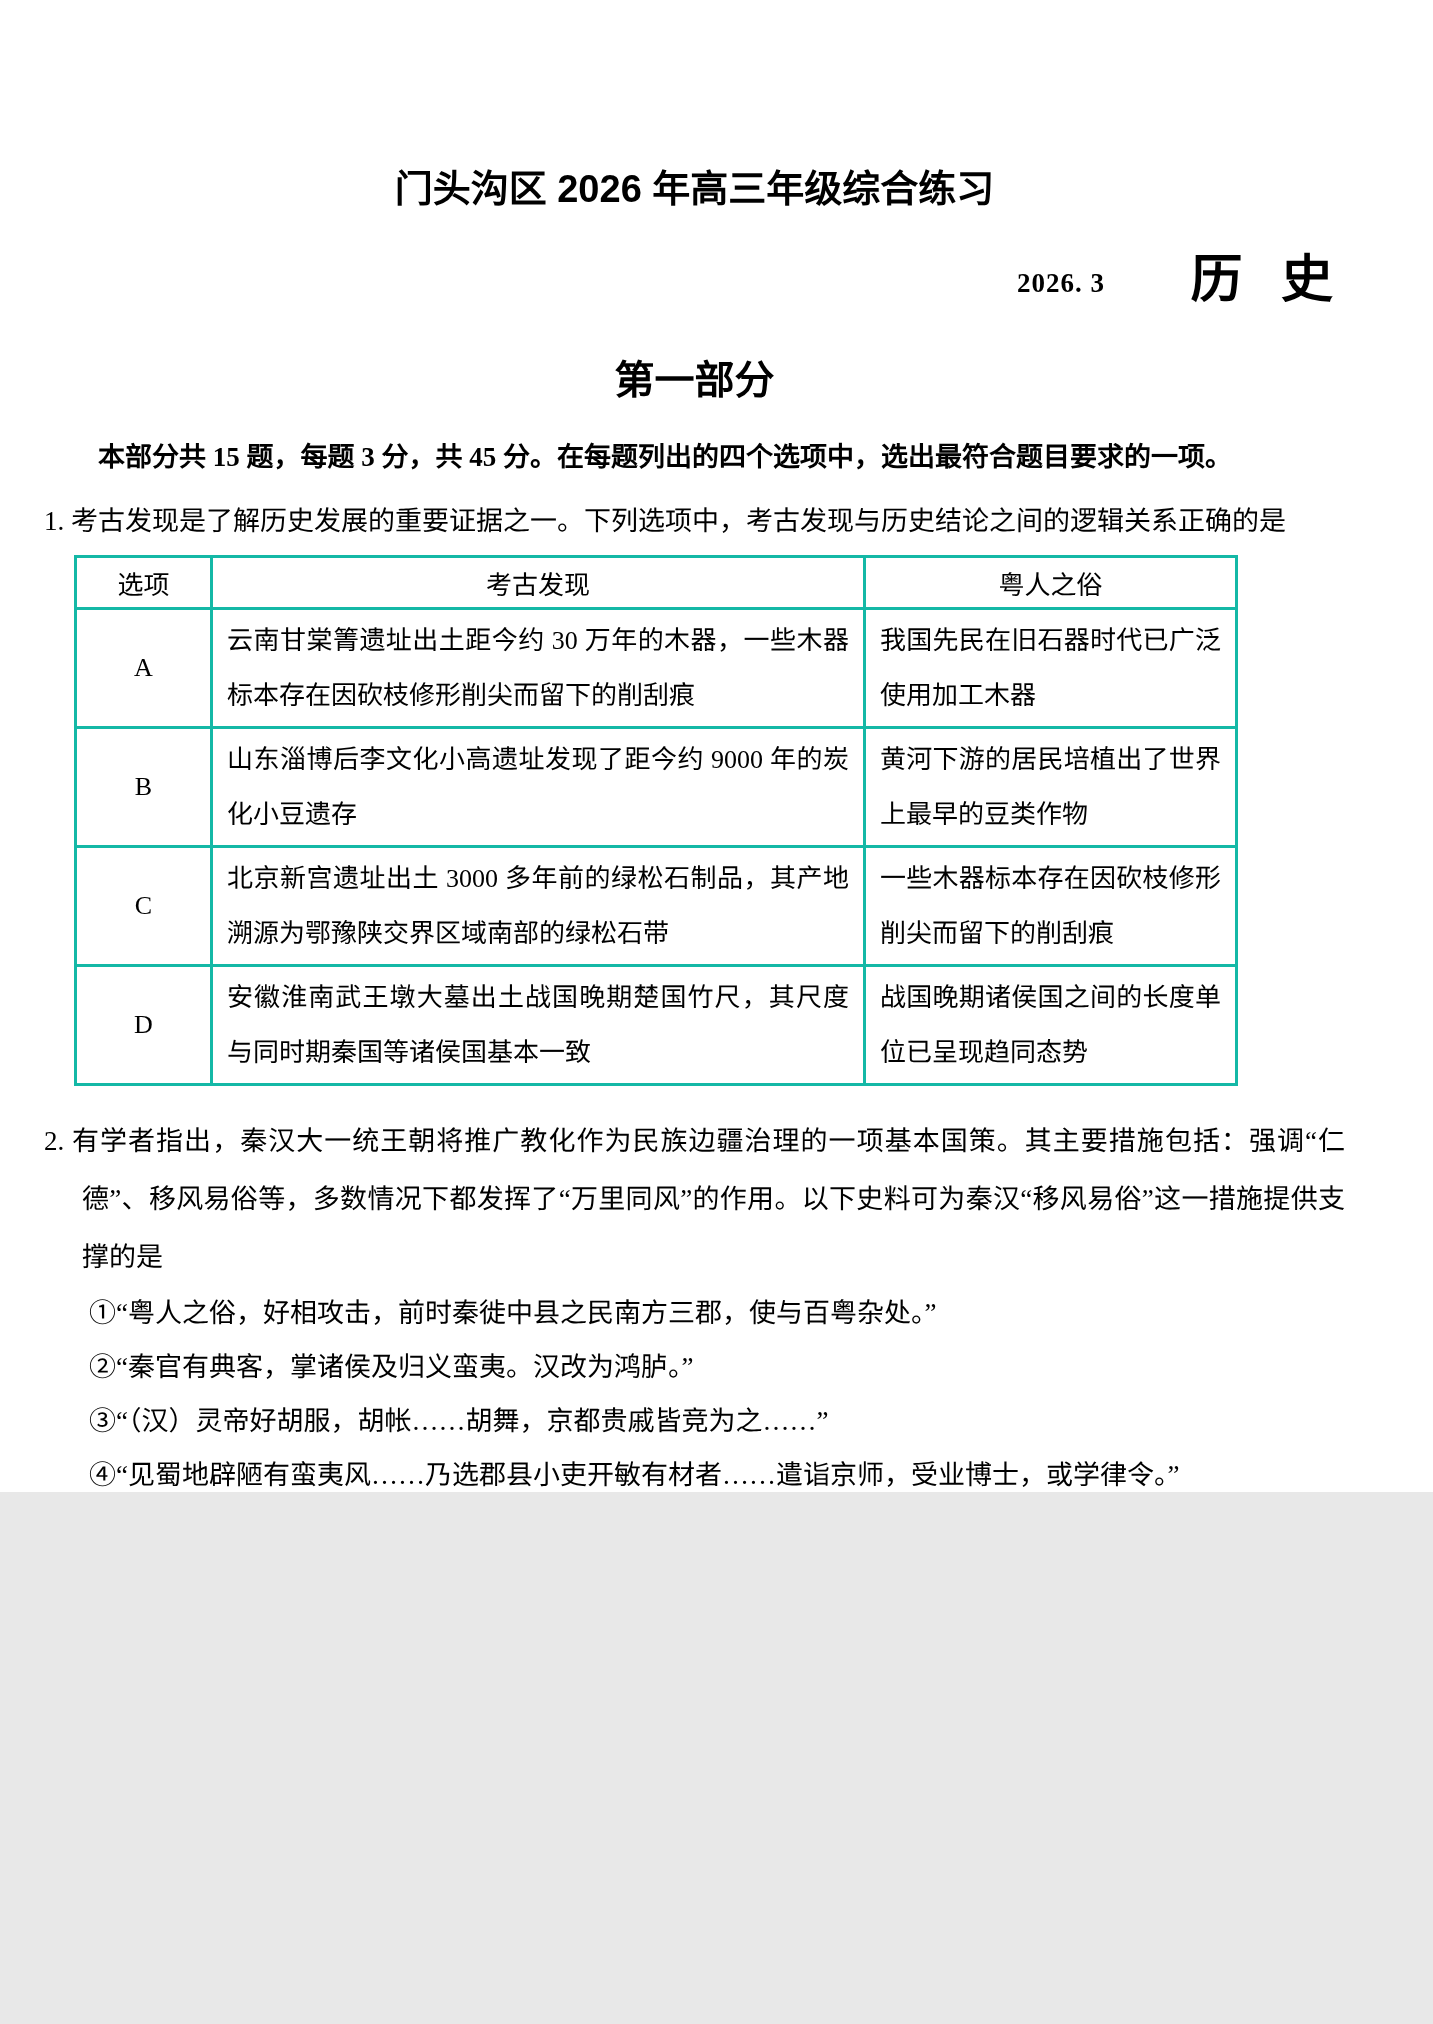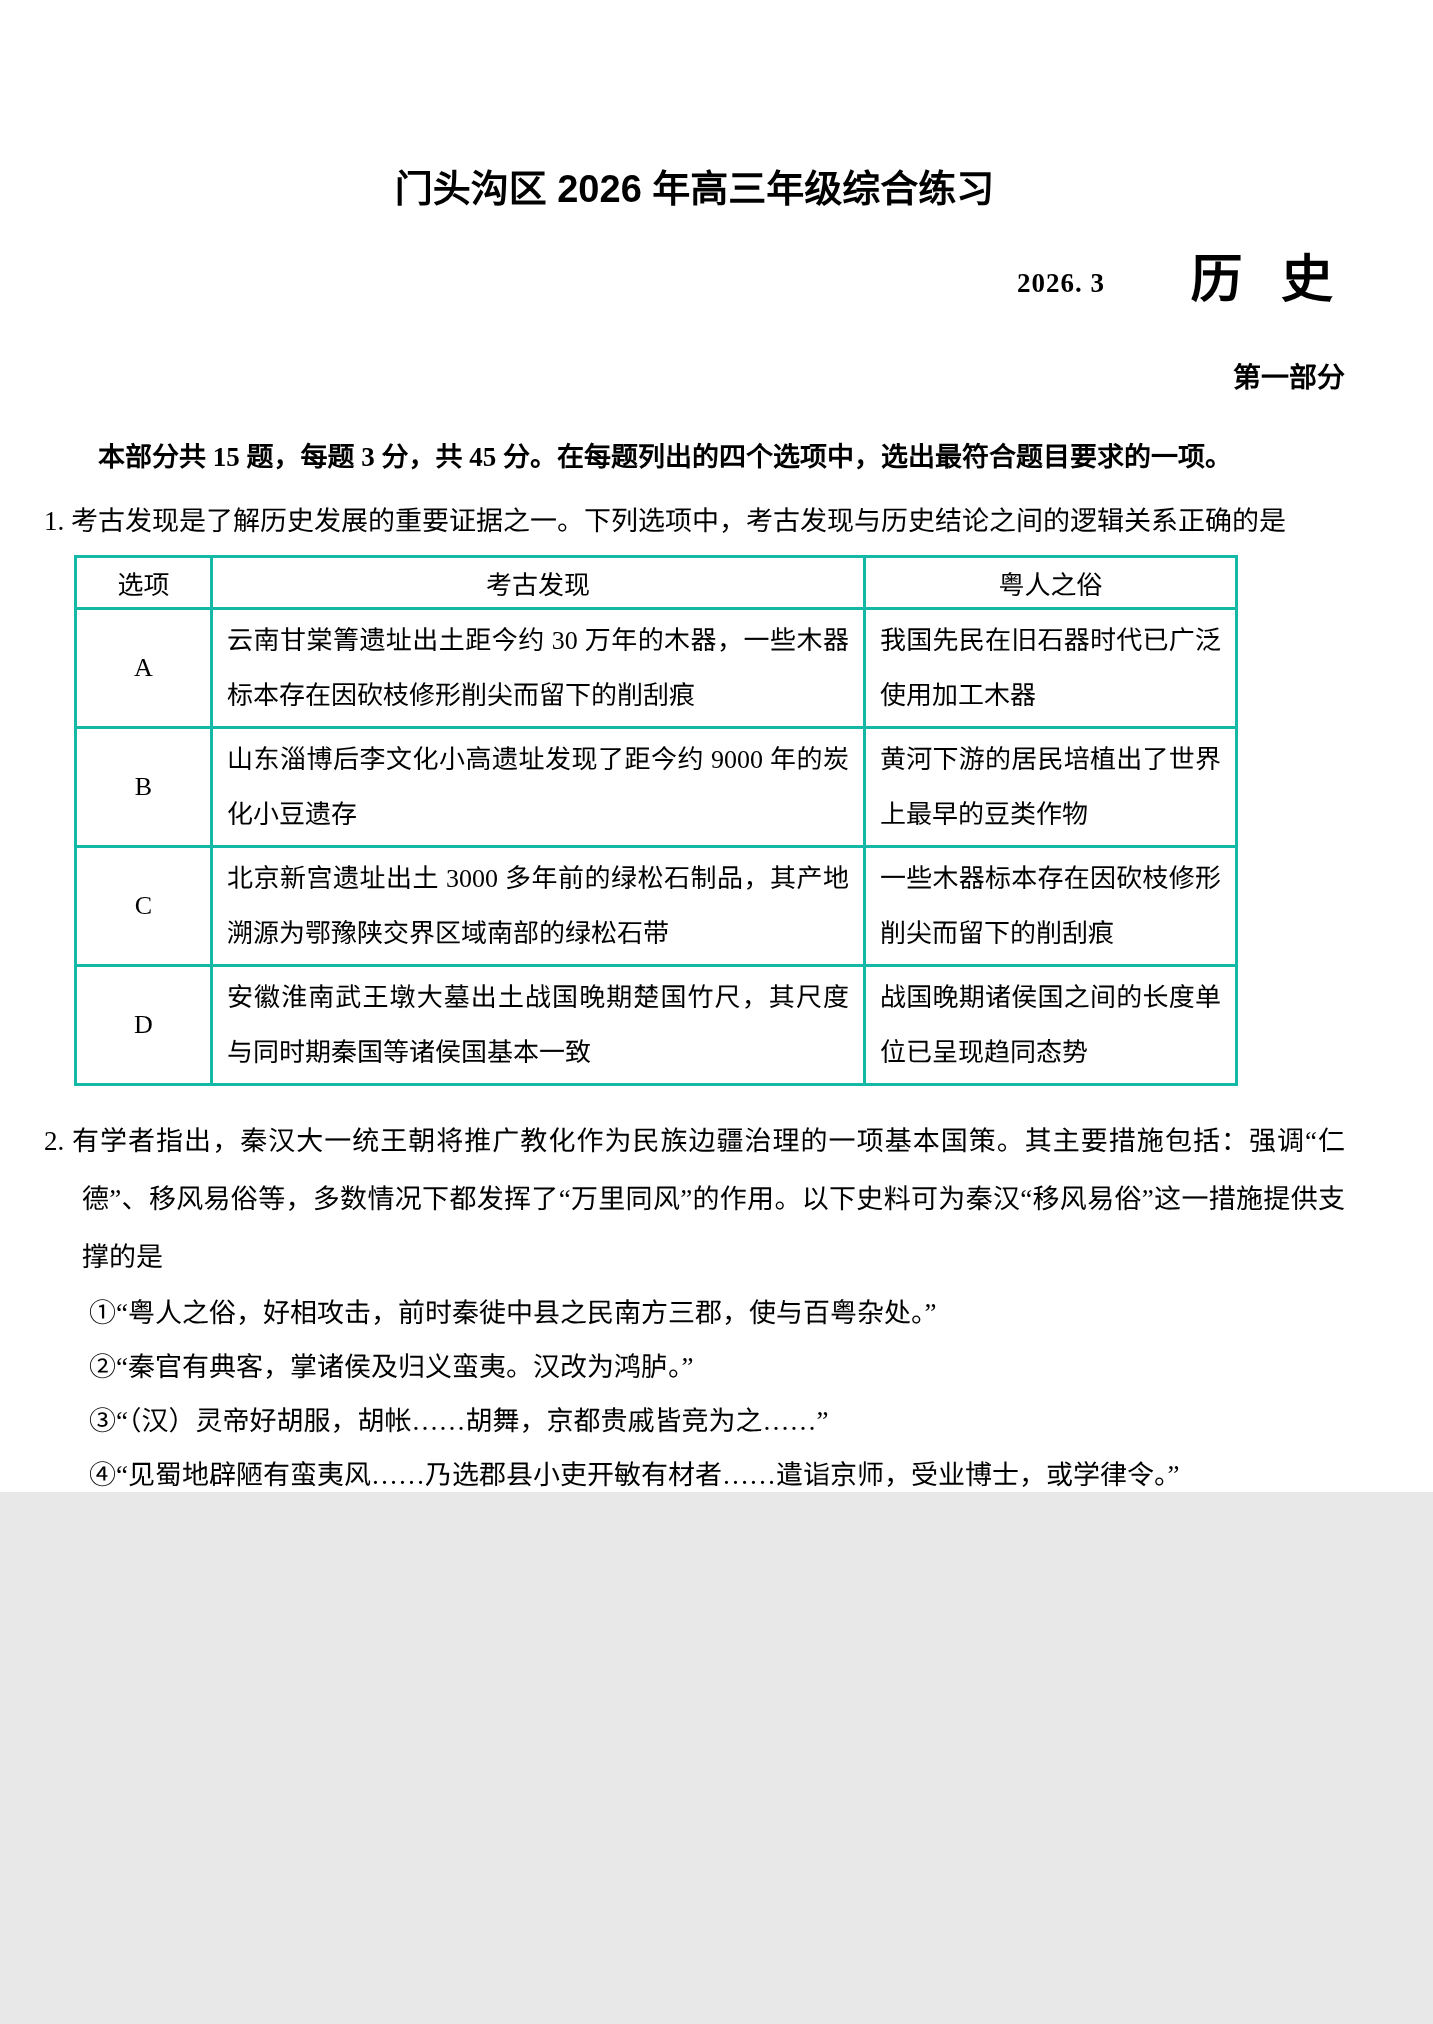--- a/index.html
+++ b/index.html
@@ -42,24 +42,24 @@
   .intro {
     margin:26px 0 0 0;
     font-weight:bold;
     font-size:27px;
     line-height:45px;
     text-align:justify;
     text-indent:2em;
   }
   .part-heading {
     margin:56px 0 0 0;
-    text-align:right;
-    font-family:Liberation Mono, monospace;
-    font-weight:bold;
-    font-size:28px;
+    text-align:center;
+    font-family:Liberation Sans, sans-serif;
+    font-weight:bold;
+    font-size:40px;
     line-height:44px;
   }
   .part-intro {
     margin:24px 0 0 0;
     font-weight:bold;
     font-size:27px;
     line-height:62px;
     text-align:justify;
     text-indent:2em;
   }

